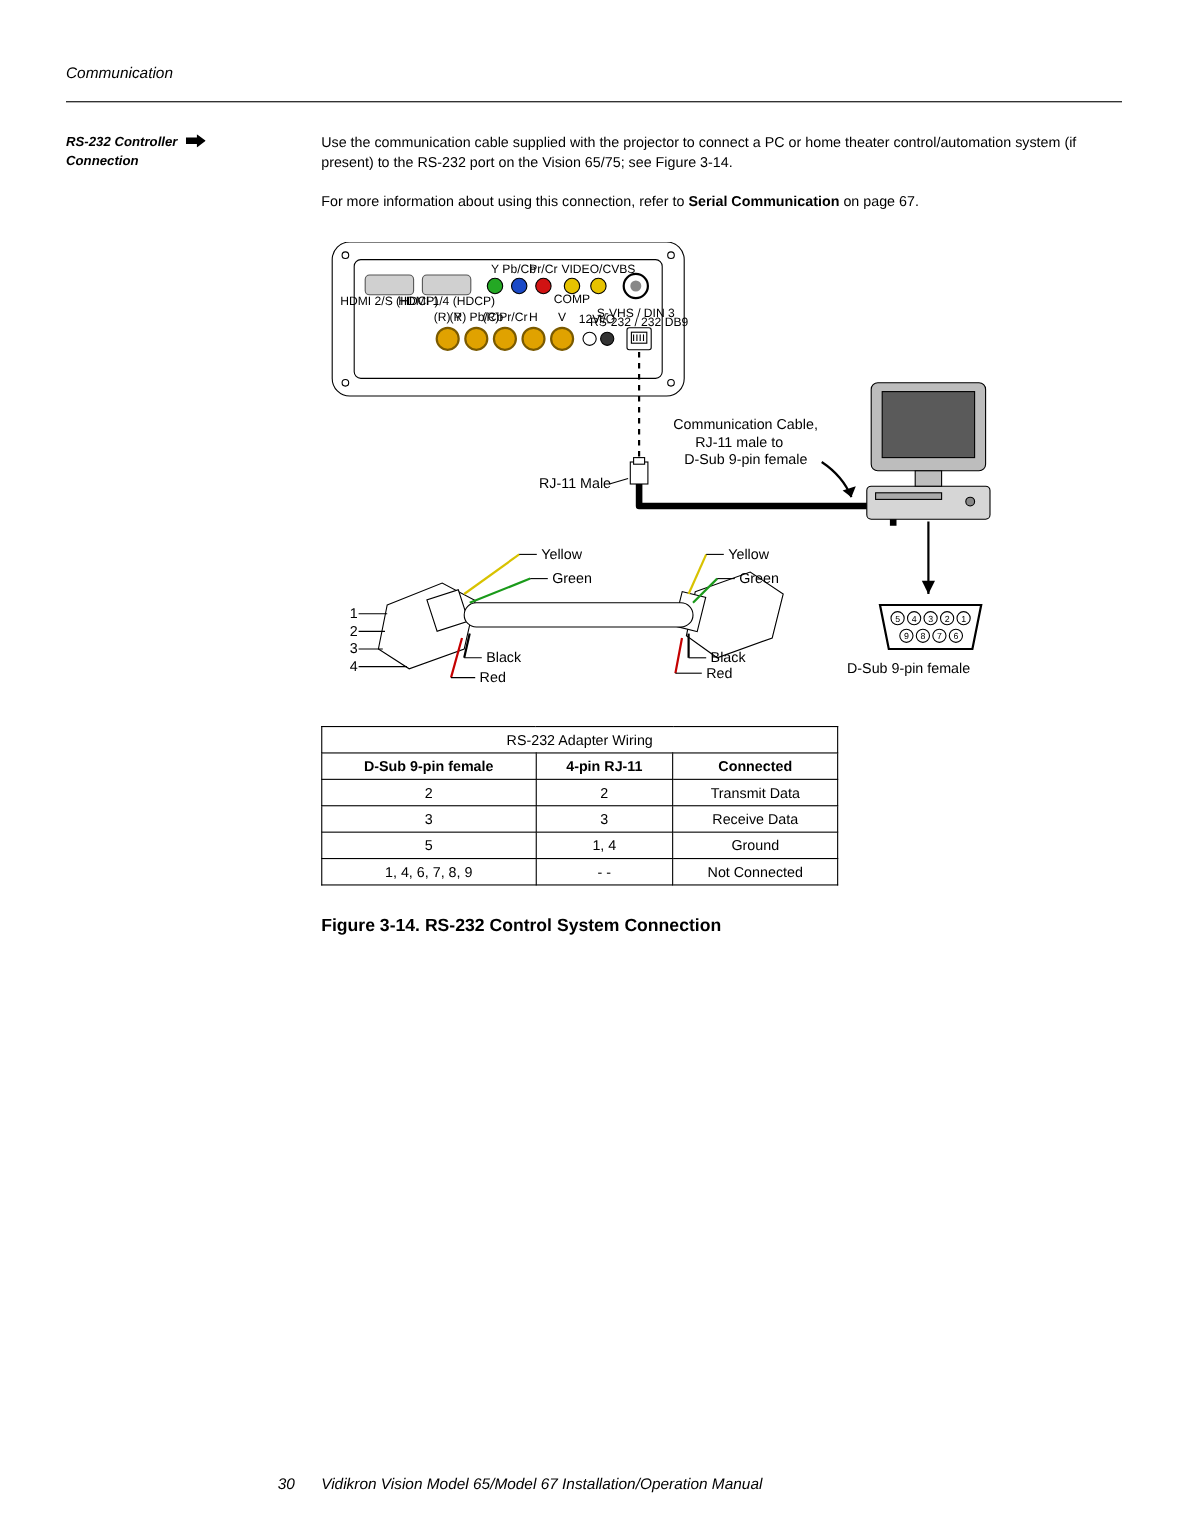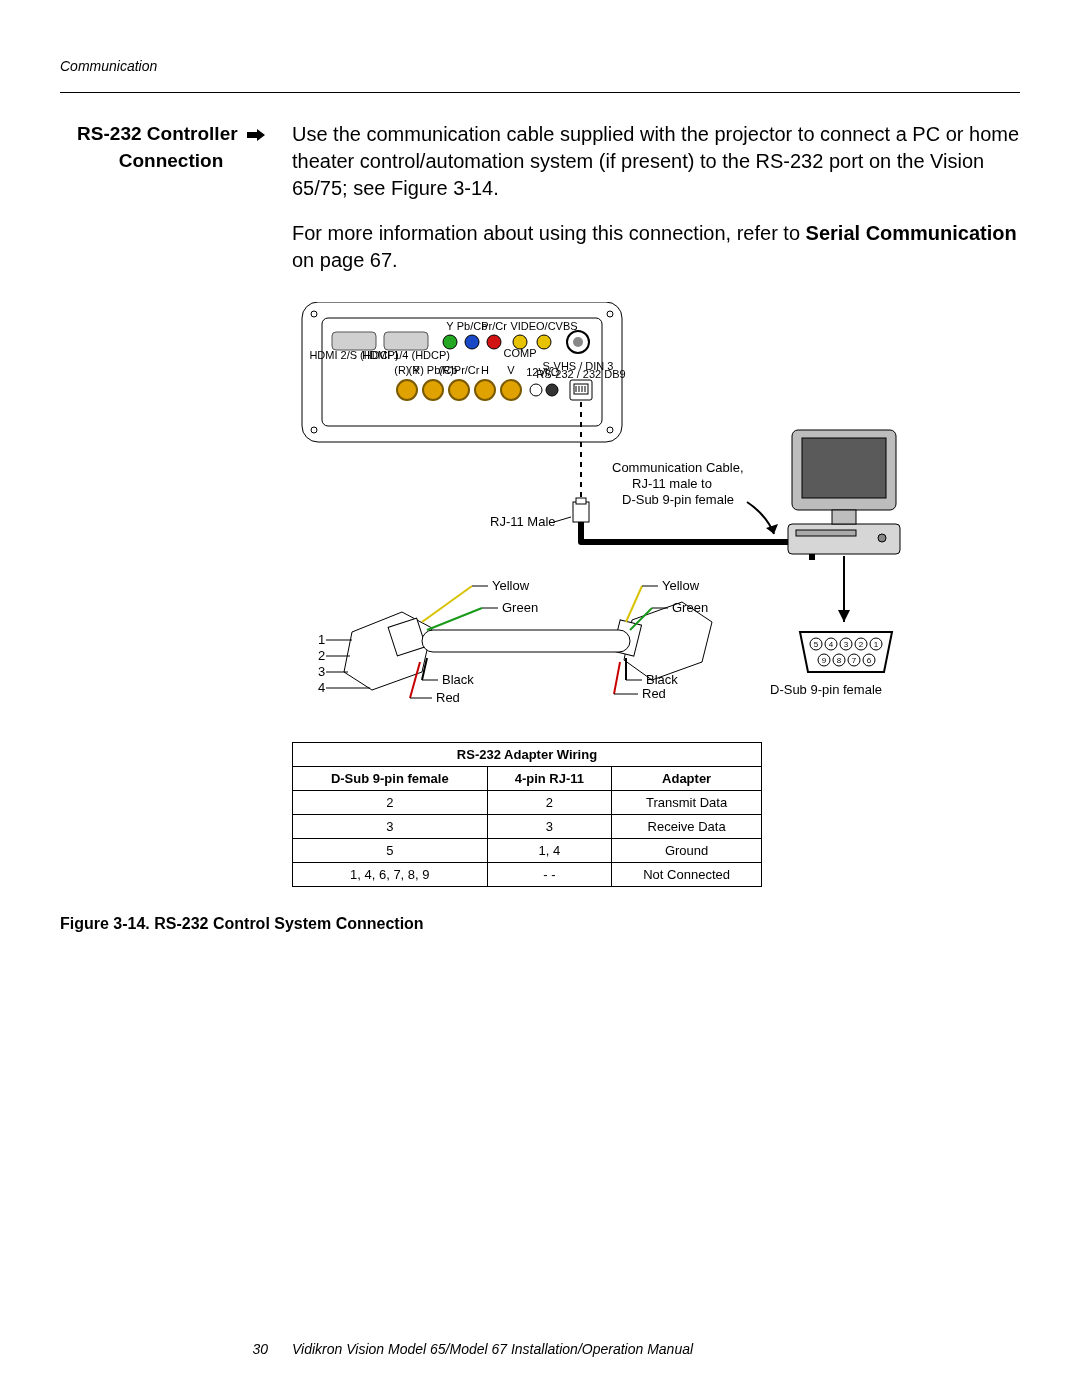--- a/index.html
+++ b/index.html
@@ -29,36 +29,37 @@
     border-top: 1px solid #000;
     margin: 0 0 28px 0;
   }
   .two-col {
     display: flex;
     align-items: flex-start;
   }
   .side-head {
     width: 232px;
     flex: 0 0 232px;
-    text-align: center;
+    text-align: left;
     padding-right: 10px;
     box-sizing: border-box;
     font-weight: 700;
-    font-size: 19px;
+    font-style: italic;
+    font-size: 12px;
     line-height: 1.35;
     position: relative;
   }
   .arrow-indicator {
     display: inline-block;
     margin-left: 4px;
     vertical-align: middle;
   }
   .body-col {
     flex: 1;
-    font-size: 20px;
+    font-size: 13px;
     line-height: 1.35;
   }
   .body-col p { margin: 0 0 18px 0; }
   .figure-block {
     margin-left: 232px;
     margin-top: 10px;
   }
   .diagram-box {
     width: 620px;
     height: 420px;
@@ -75,29 +76,30 @@
     margin-top: 20px;
     font-family: Arial, sans-serif;
     font-size: 13px;
   }
   table.wiring td, table.wiring th {
     border: 1px solid #000;
     padding: 4px 8px;
     text-align: center;
   }
   table.wiring .title-row td {
-    font-weight: 700;
+    font-weight: 400;
   }
   table.wiring .head-row td {
     font-weight: 700;
   }
   .figure-caption {
     font-weight: 700;
     font-size: 16px;
     margin-top: 28px;
+    margin-left: 232px;
   }
   .footer {
     position: absolute;
     left: 60px;
     right: 60px;
     bottom: 40px;
     display: flex;
     font-style: italic;
     font-size: 14px;
     justify-content: flex-end;
@@ -292,21 +294,21 @@
     </div>
 
     <table class="wiring">
       <tbody>
           <tr class="title-row">
         <td colspan="3">RS-232 Adapter Wiring</td>
       </tr>
       <tr class="head-row">
         <td>D-Sub 9-pin female</td>
         <td>4-pin RJ-11</td>
-        <td>Adapter</td>
+        <td>Connected</td>
       </tr>
       <tr>
         <td>2</td>
         <td>2</td>
         <td>Transmit Data</td>
       </tr>
       <tr>
         <td>3</td>
         <td>3</td>
         <td>Receive Data</td>

